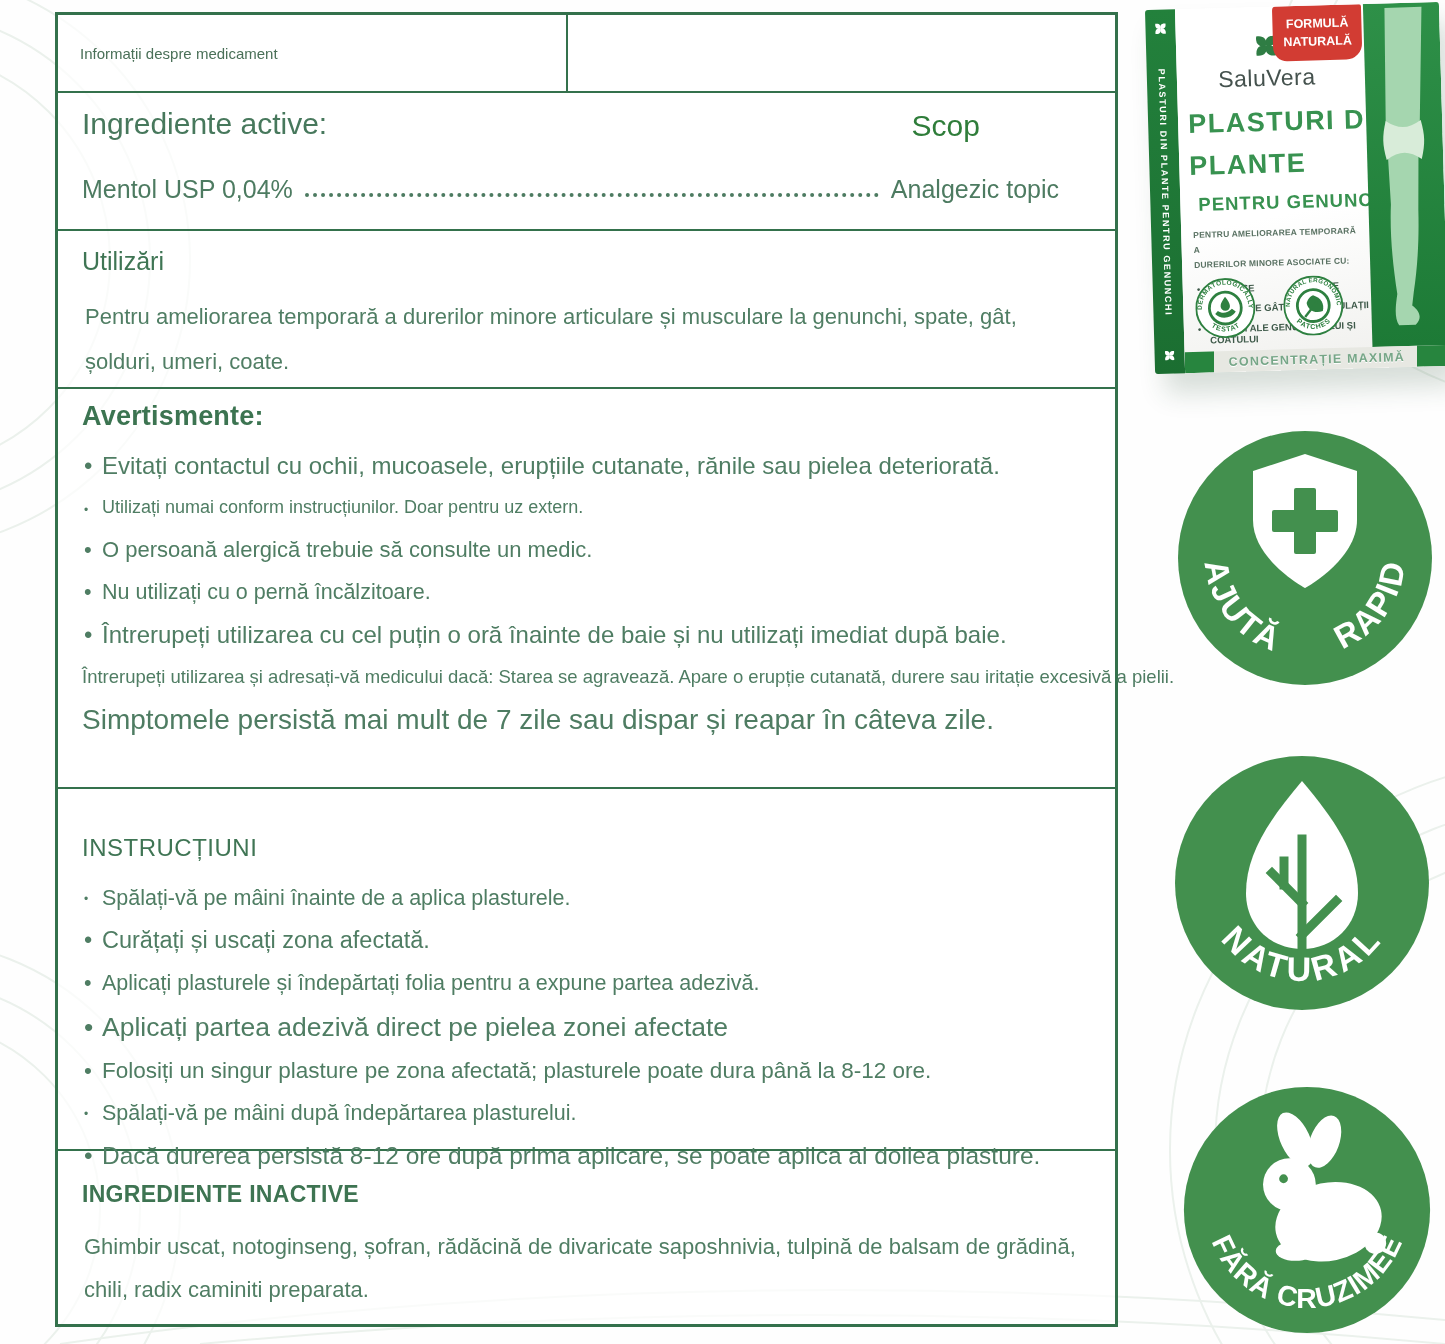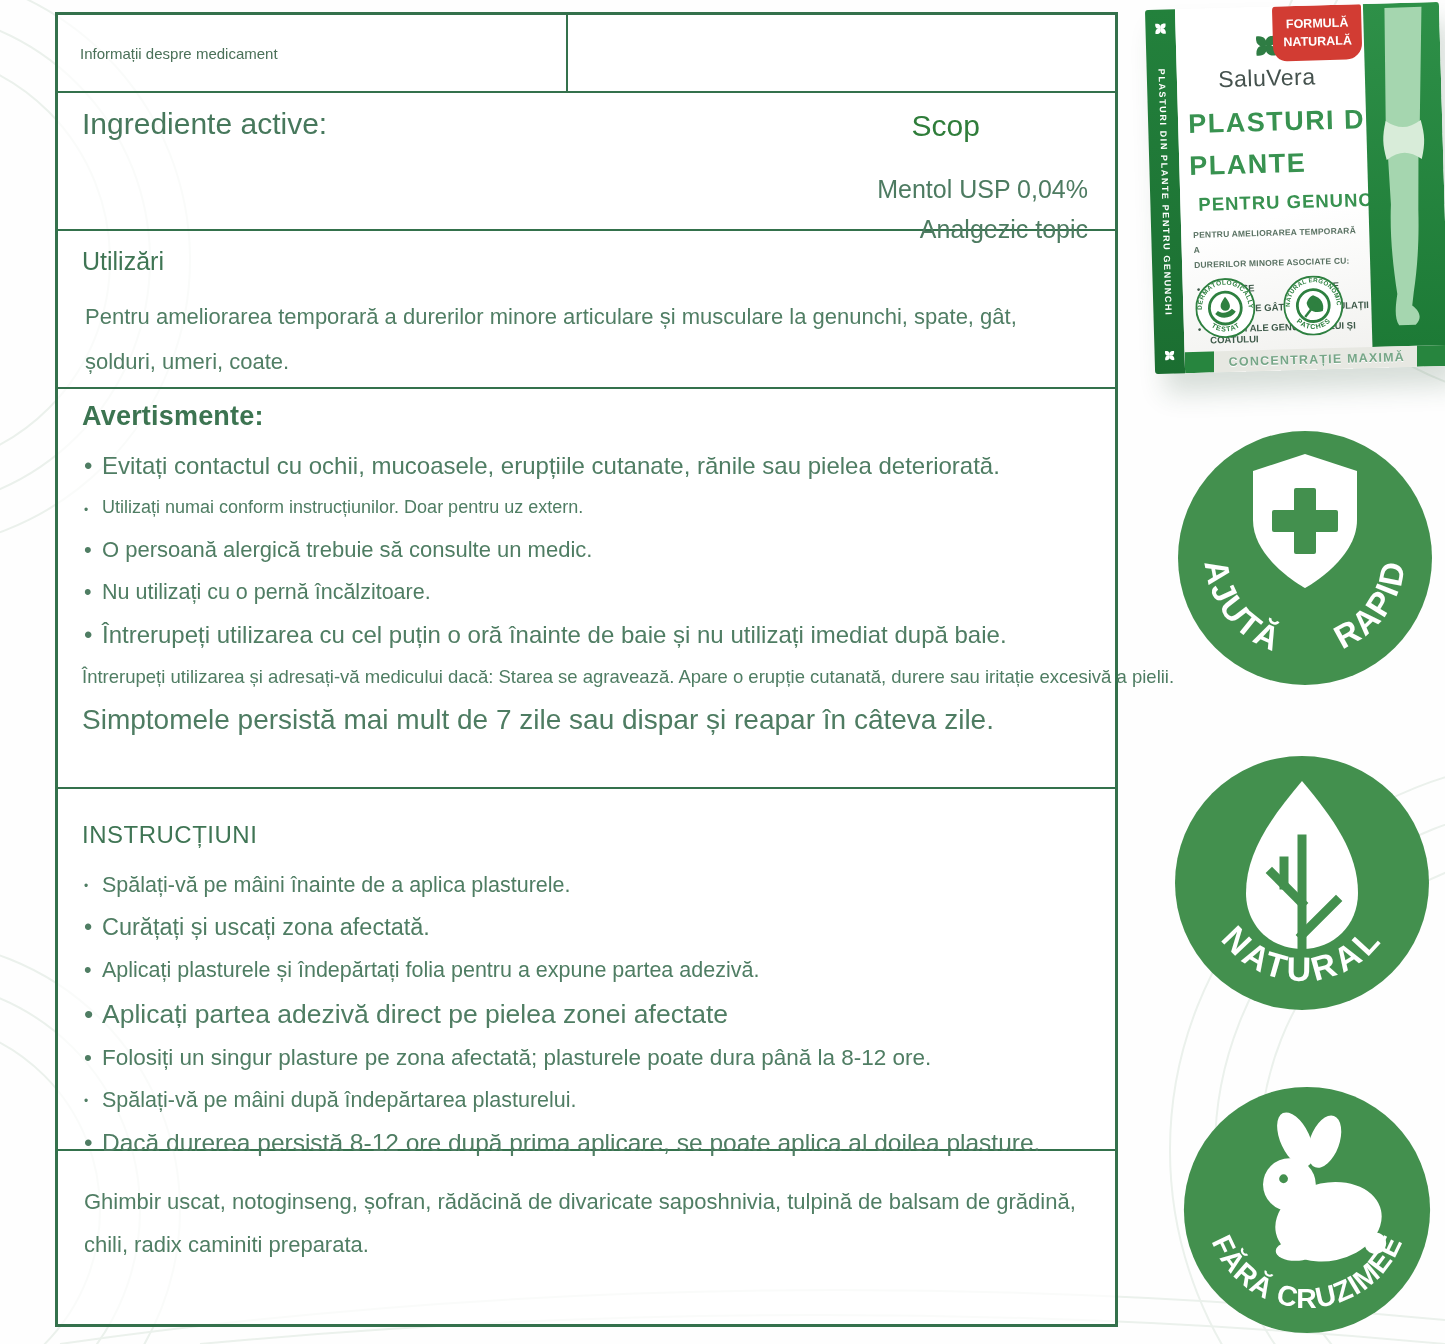--- a/index.html
+++ b/index.html
@@ -15,21 +15,21 @@
   }
   .row{box-sizing:border-box;border-bottom:2px solid #34714c;position:relative;}
   .row:last-child{border-bottom:none;}
   .r1{height:78px;display:flex;}
   .r1-left{width:510px;box-sizing:border-box;border-right:2px solid #34714c;
     display:flex;align-items:center;padding-left:22px;font-size:15px;color:#4a7058;}
   .r1-right{flex:1;}
   .r2{height:138px;}
   .ing-head{position:absolute;left:24px;top:14px;font-size:30px;color:#47785c;}
   .scop{position:absolute;right:135px;top:16px;font-size:30px;color:#2f7d3a;}
-  .mentol-row{position:absolute;left:24px;right:27px;top:82px;display:flex;align-items:flex-end;flex-direction:column;}
+  .mentol-row{position:absolute;left:24px;right:56px;top:82px;display:flex;align-items:center;}
   .mentol,.purpose{font-size:25px;color:#4d7b61;}
   .leader{flex:1;border-bottom:4px dotted #4d7b61;align-self:flex-end;margin:0 12px 7px 12px;}
   .r3{height:158px;padding:16px 0 0 24px;}
   .h-uses{font-size:25px;color:#3f7554;font-weight:normal;margin:0 0 18px 0;}
   .p-uses{font-size:22px;color:#507e64;line-height:2.05;margin:0;max-width:1005px;padding-left:3px;}
   .r4{height:400px;padding:12px 0 0 24px;}
   .h-warn{font-size:27px;color:#3c7451;font-weight:bold;margin:0 0 20px 0;letter-spacing:.2px;}
   .b{position:relative;padding-left:20px;color:#4f7d63;white-space:nowrap;margin-bottom:17px;}
   .b::before{content:"•";position:absolute;left:2px;}
   .b.tiny::before{font-size:12px;top:6px;}
@@ -37,21 +37,21 @@
   .f21{font-size:21.5px;margin-bottom:16px;}
   .f22{font-size:22.5px;}
   .f23{font-size:22px;}
   .f235{font-size:23.5px;}
   .f24{font-size:24px;}
   .f245{font-size:24.5px;}
   .f26{font-size:26.5px;margin-bottom:15px;}
   .note{font-size:18.5px;color:#4f7d63;margin:6px 0 16px 0;white-space:nowrap;}
   .highlight{font-size:28px;color:#4e7c62;white-space:nowrap;}
   .r5{height:362px;padding:28px 0 0 24px;}
-  .h-instr{font-size:24px;color:#3f7554;font-weight:normal;letter-spacing:.5px;margin:4px 0 24px 0;}
+  .h-instr{font-size:24px;color:#3f7554;font-weight:normal;letter-spacing:.5px;margin:17px 0 24px 0;}
   .r6{height:173px;padding:30px 0 0 24px;}
   .h-inactive{font-size:23px;color:#3e7452;font-weight:bold;letter-spacing:.3px;margin:0 0 18px 0;}
   .p-inactive{font-size:22px;color:#507e64;line-height:1.95;margin:0;max-width:1035px;padding-left:2px;}
   
   .product-box{
     position:absolute;left:1150px;top:6px;width:294px;height:364px;z-index:2;
     transform:rotate(-1.6deg);display:flex;box-shadow:10px 20px 26px rgba(40,80,50,.18);
   }
   .box-spine{width:30px;background:linear-gradient(180deg,#23813c,#1b6e31);
     border-radius:3px 0 0 3px;display:flex;flex-direction:column;align-items:center;
@@ -147,20 +147,21 @@
     <div class="b tiny f21">Spălați-vă pe mâini înainte de a aplica plasturele.</div>
     <div class="b f235">Curățați și uscați zona afectată.</div>
     <div class="b f21">Aplicați plasturele și îndepărtați folia pentru a expune partea adezivă.</div>
     <div class="b f26">Aplicați partea adezivă direct pe pielea zonei afectate</div>
     <div class="b f22">Folosiți un singur plasture pe zona afectată; plasturele poate dura până la 8-12 ore.</div>
     <div class="b tiny f21">Spălați-vă pe mâini după îndepărtarea plasturelui.</div>
     <div class="b f245">Dacă durerea persistă 8-12 ore după prima aplicare, se poate aplica al doilea plasture.</div>
   </div>
 
   <div class="row r6">
+    <h3 class="h-inactive">INGREDIENTE INACTIVE</h3>
     <p class="p-inactive">Ghimbir uscat, notoginseng, șofran, rădăcină de divaricate saposhnivia, tulpină de balsam de grădină, chili, radix caminiti preparata.</p>
   </div>
 </div>
 
 <div class="product-box">
   <div class="box-spine">
     <svg width="18" height="18" viewBox="-20 -20 40 40">
       <g fill="#ffffff" transform="rotate(45)">
         <path d="M0,-16 C7,-11 7,-4 0,0 C-7,-4 -7,-11 0,-16"></path>
         <path d="M16,0 C11,7 4,7 0,0 C4,-7 11,-7 16,0"></path>

